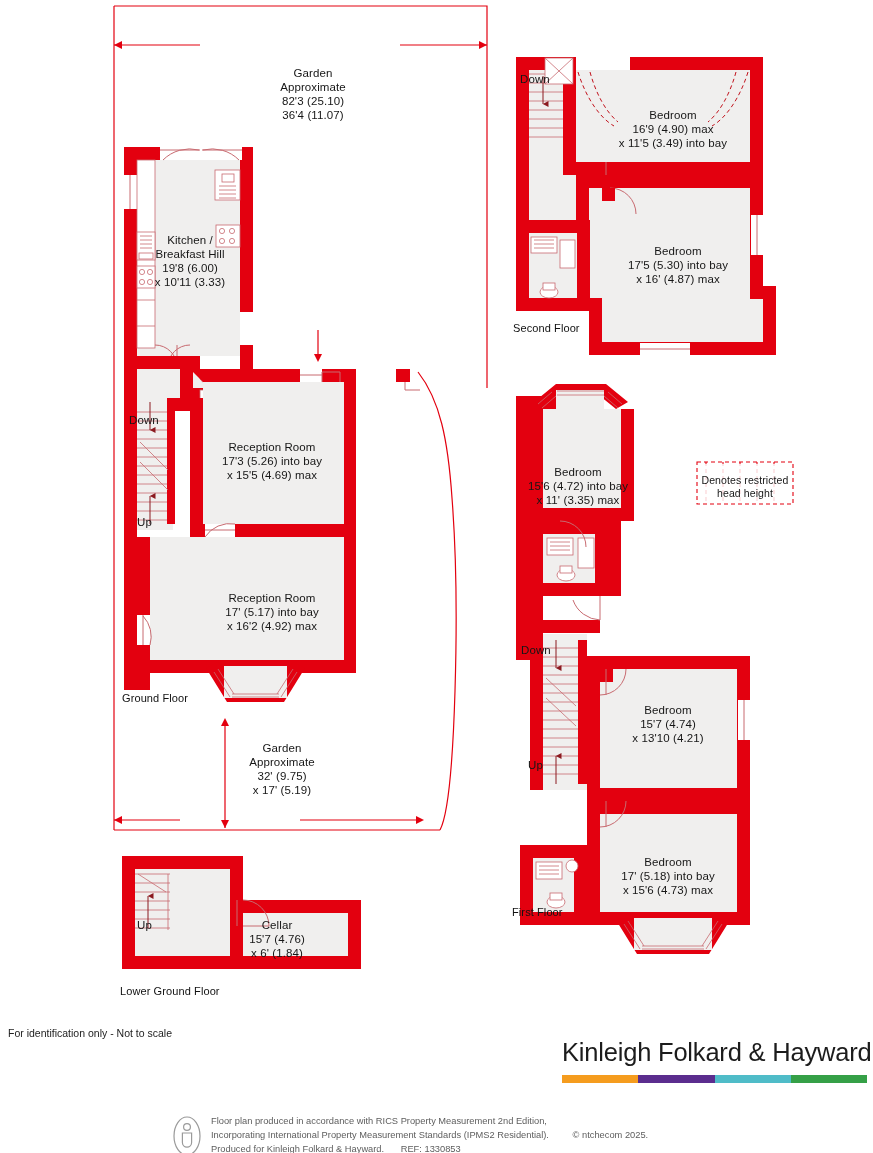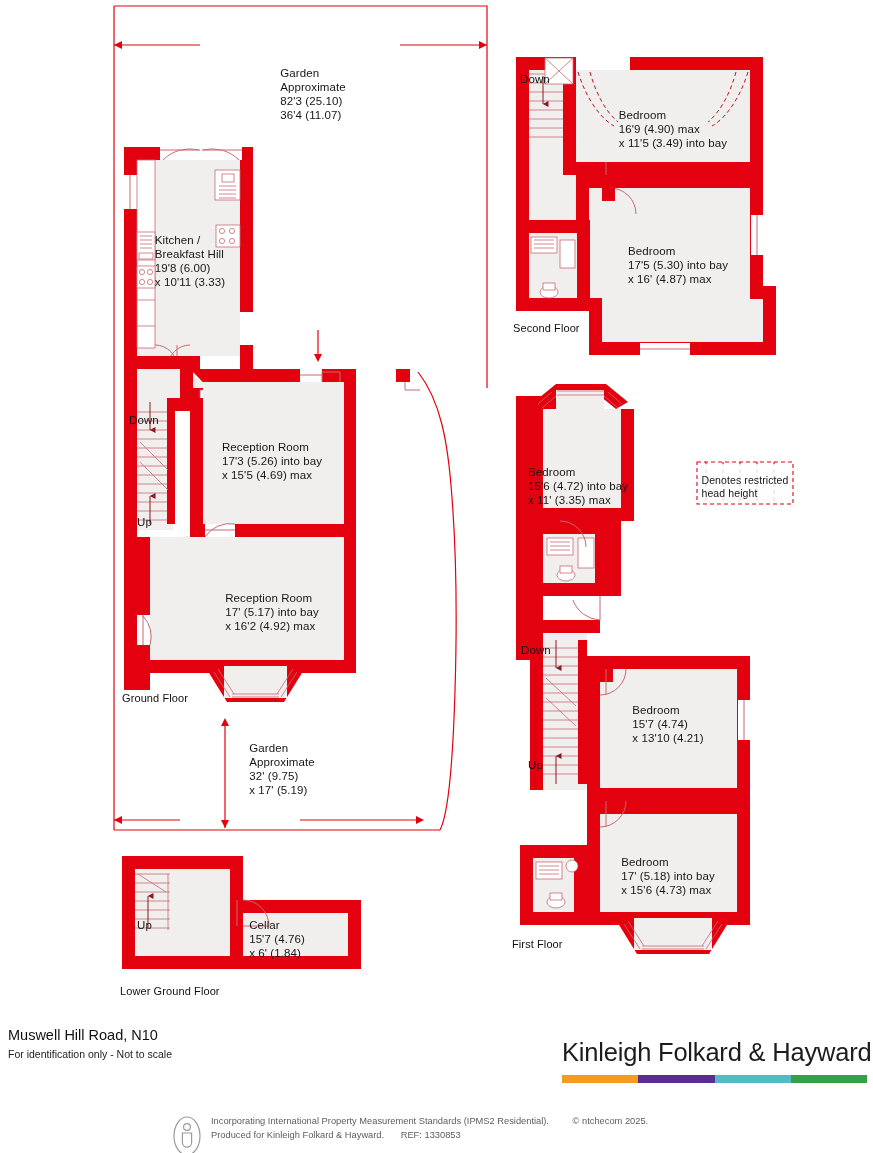--- a/index.html
+++ b/index.html
@@ -16,21 +16,21 @@
     overflow: hidden;
   }
   #plan-canvas {
     position: absolute;
     left: 0; top: 0;
     width: 873px;
     height: 1153px;
   }
   .lbl {
     position: absolute;
-    text-align: left;
+    text-align: center;
     line-height: 1.22;
     white-space: nowrap;
     color: #161616;
     font-size: 11.5px;
     letter-spacing: 0.1px;
   }
   .lbl.floor {
     font-size: 11px;
     text-align: left;
     color: #111;
@@ -505,51 +505,51 @@
   <div>15'7 (4.74)</div>
   <div>x 13'10 (4.21)</div>
 </div>
 <div class="lbl ctr" style="left:668px; top:855px;">
   <div>Bedroom</div>
   <div>17' (5.18) into bay</div>
   <div>x 15'6 (4.73) max</div>
 </div>
 <div class="lbl stair" style="left:521px; top:643px;">Down</div>
 <div class="lbl stair" style="left:528px; top:758px;">Up</div>
-<div class="lbl floor" style="left:512px; top:938px;text-align:right;">First Floor</div>
+<div class="lbl floor" style="left:512px; top:906px;text-align:right;">First Floor</div>
 
 <div class="lbl small ctr" style="left:745px; top:474px;">
   <div>Denotes restricted</div>
   <div>head height</div>
 </div>
 
 <div id="footer">
 
   <div id="addr-block">
-    <div class="line">Muswell Hill Road, N10</div>
     <div class="note">For identification only - Not to scale</div>
   </div>
 
   <div id="brand">
     <div class="brand-name">Kinleigh Folkard &amp; Hayward</div>
     <div id="brand-bars">
       <span style="background:#F59C1E"></span>
       <span style="background:#5B2D8E"></span>
       <span style="background:#4FBCC8"></span>
       <span style="background:#35A047"></span>
     </div>
   </div>
 
   <div id="rics">
     <svg width="30" height="42" viewBox="0 0 30 42">
       <ellipse cx="15" cy="21" rx="13" ry="19" fill="none" stroke="#9a9a9a" stroke-width="1.2"></ellipse>
       <circle cx="15" cy="12" r="3.4" fill="none" stroke="#9a9a9a" stroke-width="1.2"></circle>
       <path d="M10.4,18 h9.2 v9.5 a4.6,4.6 0 0 1 -9.2,0 Z" fill="none" stroke="#9a9a9a" stroke-width="1.2"></path>
     </svg>
     <div class="rics-text">
+      <div>Floor plan produced in accordance with RICS Property Measurement 2nd Edition,</div>
       <div>
         <span>Incorporating International Property Measurement Standards (IPMS2 Residential).</span>
         <span class="copy" style="margin-left:12px">© ntchecom 2025.</span>
       </div>
       <div>
         <span>Produced for Kinleigh Folkard &amp; Hayward.</span>
         <span style="margin-left:14px">REF: 1330853</span>
       </div>
     </div>
   </div>

